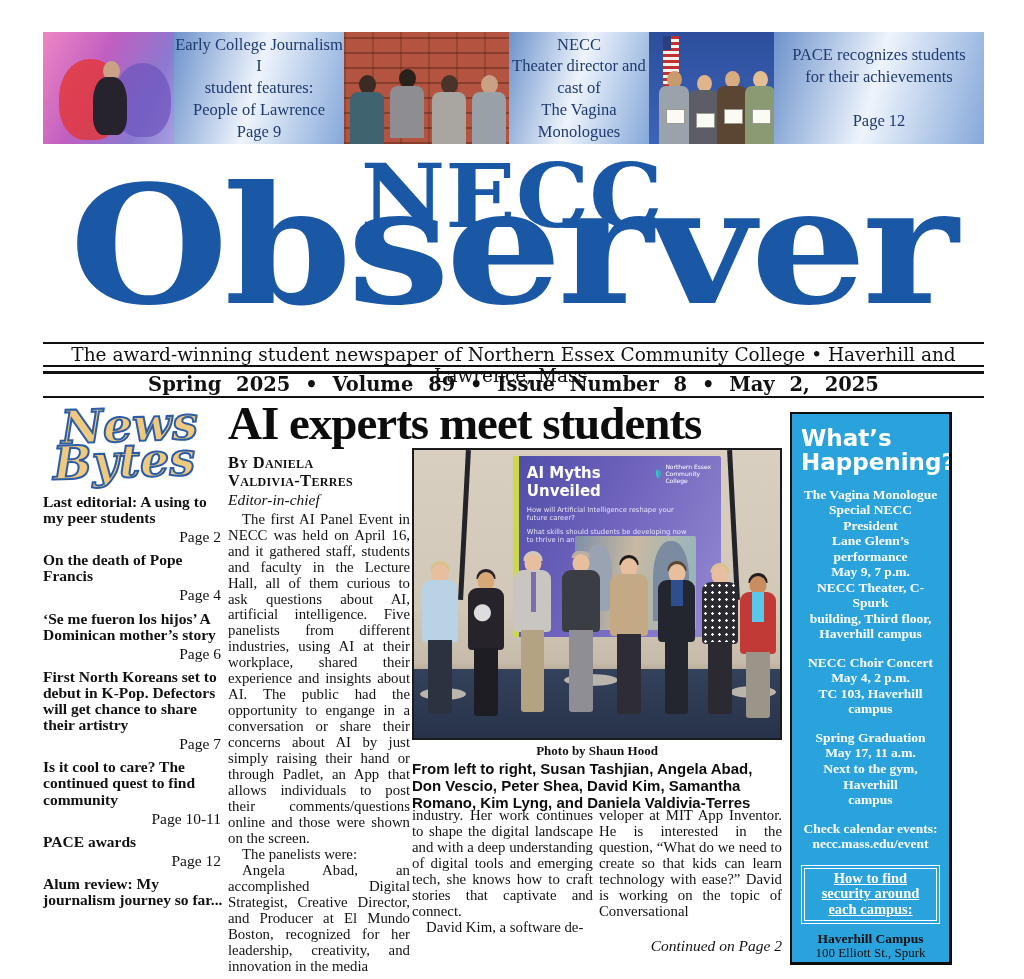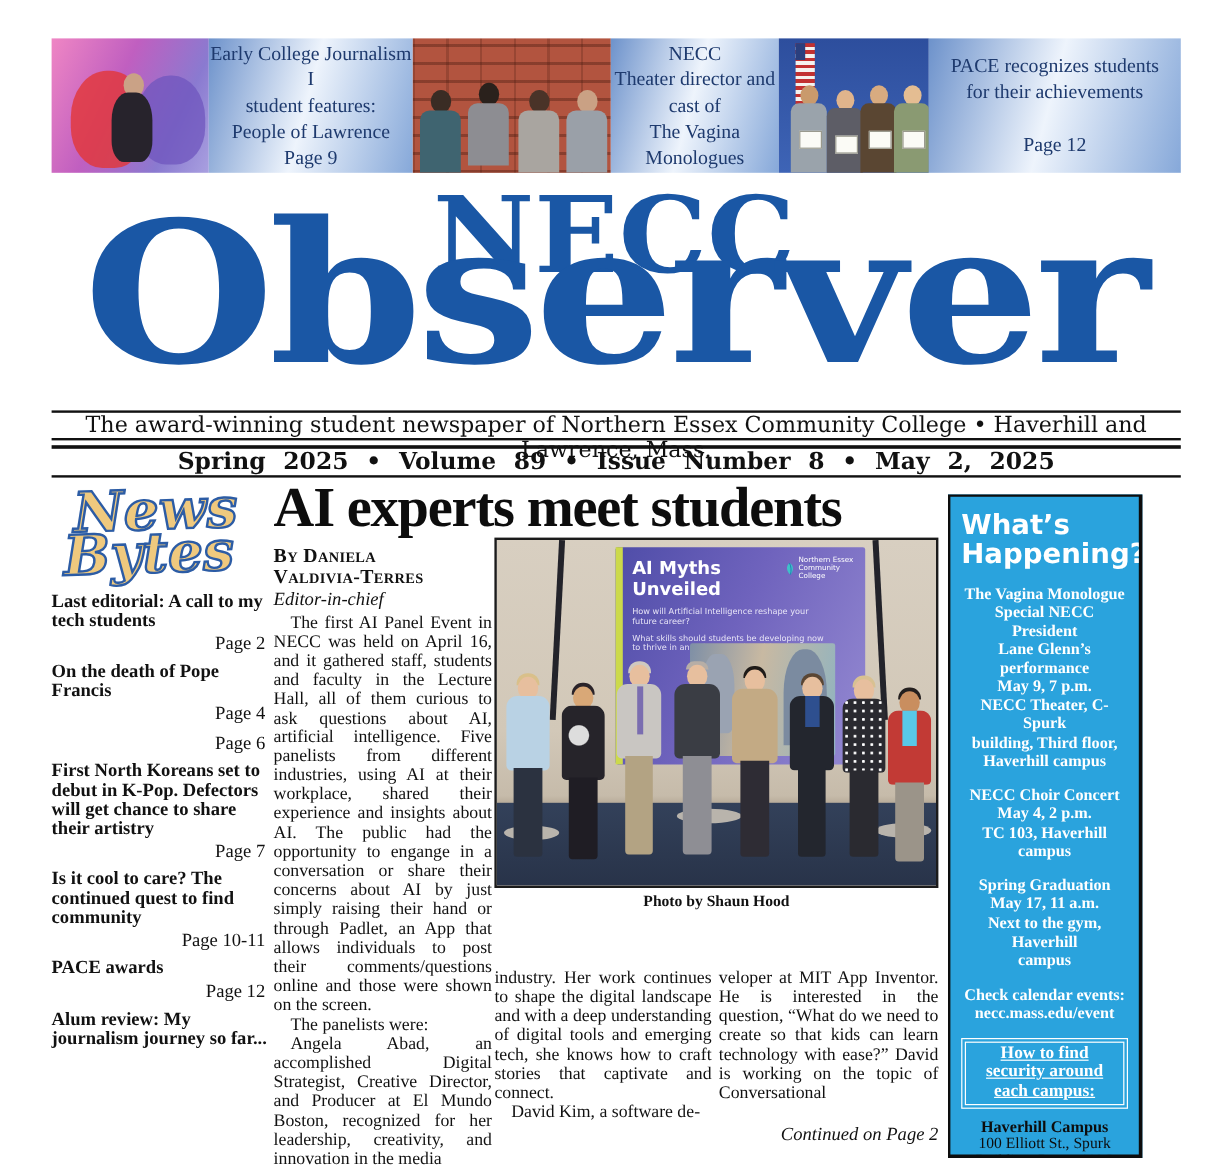--- a/index.html
+++ b/index.html
@@ -243,31 +243,32 @@
   <div class="rule rule-d"></div>
 
   <div class="newsbytes">
     <div class="nb-logo">
       <div class="nb-top">News</div>
       <div class="nb-bottom">Bytes</div>
     </div>
     <div>
 
         <div class="nb-item">
-          <div class="nb-title">Last editorial: A call to my tech students</div>
+          <div class="nb-title">Last editorial: A using to my peer students</div>
           <div class="nb-page">Page 2</div>
         </div>
 
 
         <div class="nb-item">
           <div class="nb-title">On the death of Pope Francis</div>
           <div class="nb-page">Page 4</div>
         </div>
 
         <div class="nb-item">
+          <div class="nb-title">‘Se me fueron los hijos’ A Dominican mother’s story</div>
           <div class="nb-page">Page 6</div>
         </div>
 
         <div class="nb-item">
           <div class="nb-title">First North Koreans set to debut in K-Pop. Defectors will get chance to share their artistry</div>
           <div class="nb-page">Page 7</div>
         </div>
 
         <div class="nb-item">
           <div class="nb-title">Is it cool to care? The continued quest to find community</div>
@@ -369,20 +370,21 @@
             <div class="legs"></div>
           </div>
         <div class="pp p8">
             <div class="hair"></div>
             <div class="head"></div>
             <div class="torso"></div>
             <div class="legs"></div>
           </div>
       </div>
       <div class="credit">Photo by Shaun Hood</div>
+      <div class="caption">From left to right, Susan Tashjian, Angela Abad, Don Vescio, Peter Shea, David Kim, Samantha Romano, Kim Lyng, and Daniela Valdivia-Terres</div>
     </div>
 
     <div class="col col2">
       <div>
 
       <div class="para">industry. Her work continues to shape the digital landscape and with a deep understanding of digital tools and emerging tech, she knows how to craft stories that captivate and connect.</div>
           <div class="para">David Kim, a software de-</div>
         </div>
     </div>
 

